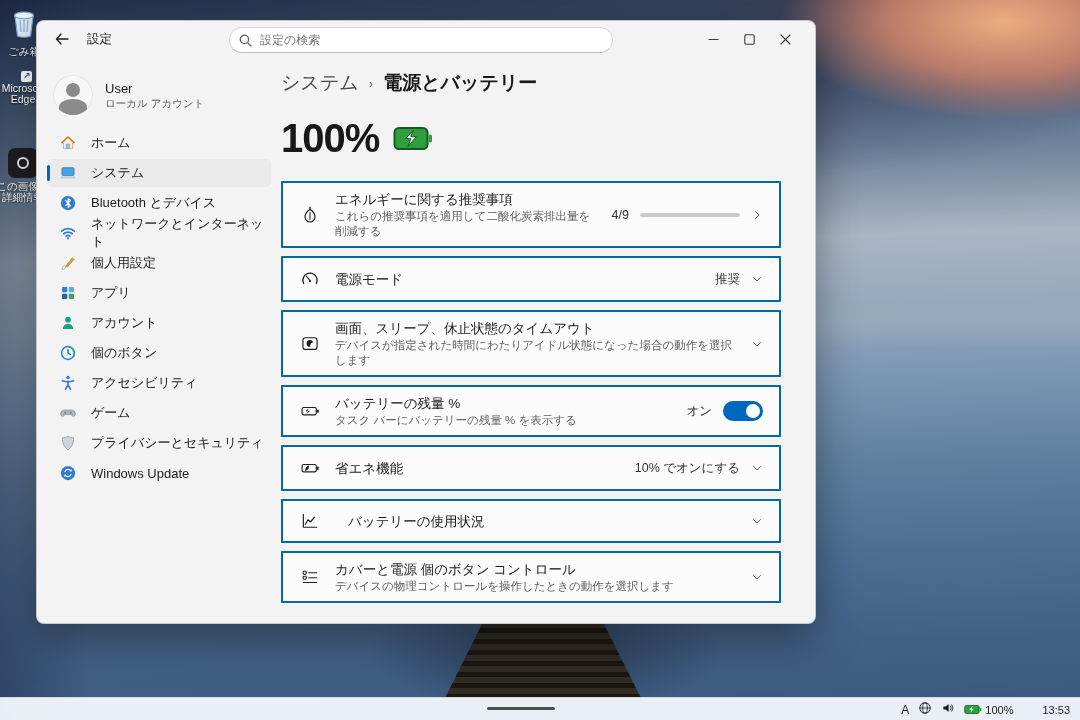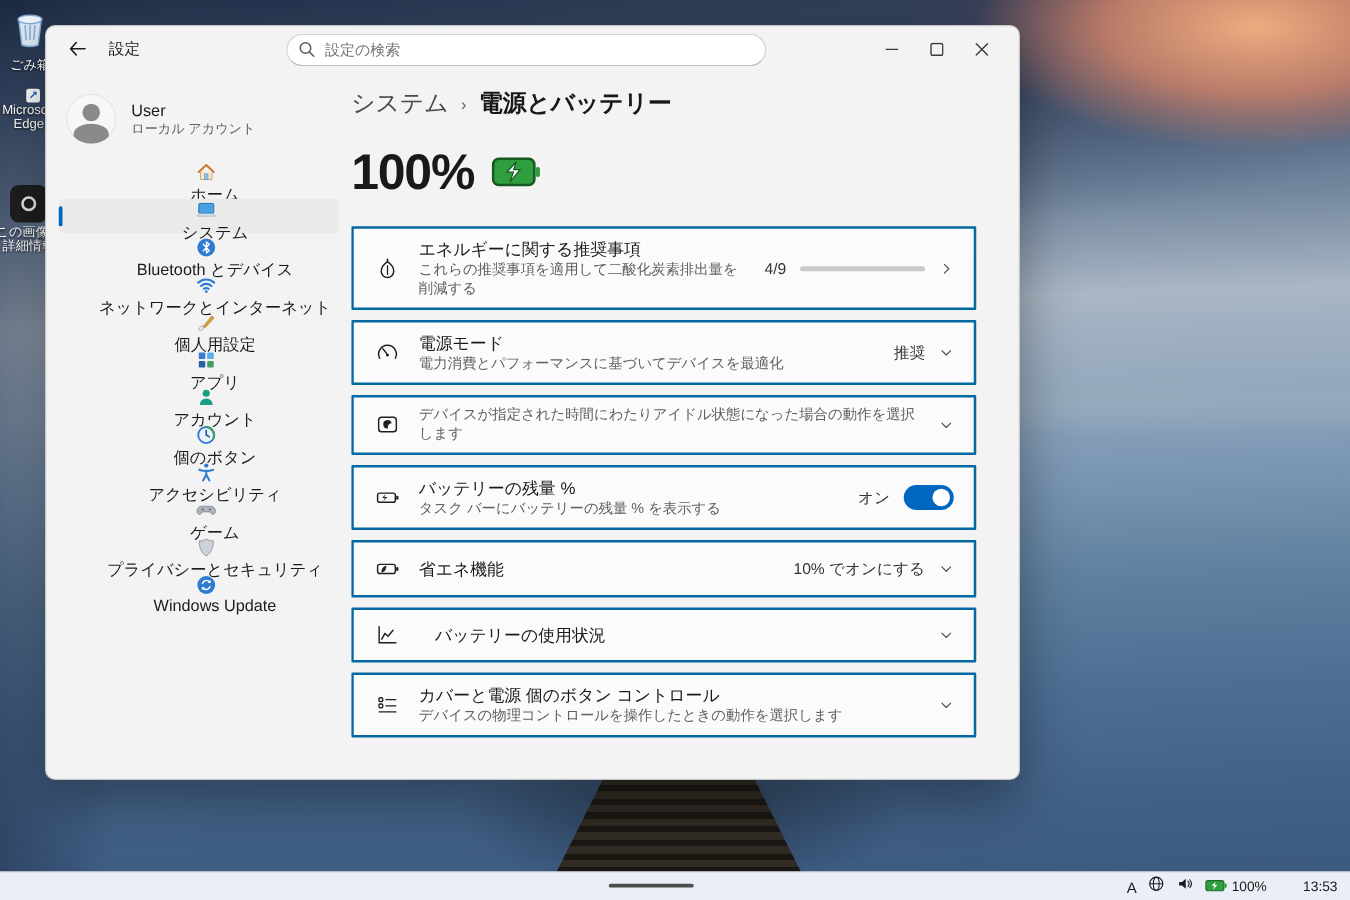--- a/index.html
+++ b/index.html
@@ -62,21 +62,21 @@
   .user-block { display:flex; align-items:center; margin:0 0 10px 16px; height:48px; }
   .avatar { width:40px; height:40px; border-radius:50%; background:#f7f7f7; position:relative; overflow:hidden;
     box-shadow:inset 0 0 0 1px rgba(0,0,0,.07); }
   .avatar .head { position:absolute; left:13px; top:8px; width:14px; height:14px; border-radius:50%; background:#8a8a8a; }
   .avatar .body { position:absolute; left:6px; top:24px; width:28px; height:16px; border-radius:50% 50% 0 0; background:#8a8a8a; }
   .user-meta { margin-left:12px; }
   .user-name { font-size:13px; font-weight:normal; color:#1b1b1b; line-height:16px; }
   .user-sub { font-size:10.5px; color:#5d5d5d; line-height:13px; }
   .nav { margin-top:6px; }
   .nav-item { position:relative; display:flex; align-items:center; height:28px; margin:2px 10px;
-    padding-left:12px; border-radius:5px; color:#1b1b1b;flex-direction:column; }
+    padding-left:12px; border-radius:5px; color:#1b1b1b; }
   .nav-item.sel { background:#eaeaea; }
   .nav-item.sel .accent { position:absolute; left:0; top:6px; width:3px; height:16px; border-radius:2px; background:#0067c0; }
   .nav-ico { width:18px; height:18px; display:flex; align-items:center; justify-content:center; }
   .nav-label { margin-left:14px; font-size:13px; }
 
   
   .main { position:absolute; left:244px; top:36px; right:0; bottom:0; padding:12px 34px 0 0; overflow:hidden; }
   .breadcrumb { display:flex; align-items:center; font-size:19px; height:28px; }
   .bc-parent { color:#4a4a4a; }
   .bc-sep { margin:0 10px; font-size:13px; color:#5f5f5f; }
@@ -362,40 +362,40 @@
         <div class="card">
           <span class="card-ico">
             <svg width="20" height="20" viewBox="0 0 24 24">
                 <path d="M4.5 17.5 a8.5 8.5 0 1 1 15 0" fill="none" stroke="#1f1f1f" stroke-width="1.4" stroke-linecap="round"></path>
                 <path d="M12 14 L7.6 8.4" stroke="#1f1f1f" stroke-width="1.4" stroke-linecap="round"></path>
                 <circle cx="12" cy="14.6" r="1.3" fill="#1f1f1f"></circle>
               </svg>
           </span>
           <div class="card-text">
             <div class="card-title">電源モード</div>
-            <div class="card-sub">電力消費とパフォーマンスに基づいてデバイスを最適化</div>
           </div>
           <div class="card-right">
             <span class="card-value">推奨</span>
             <span class="chev">
               <svg width="12" height="12" viewBox="0 0 24 24">
                   <path d="M5 9 l7 7 7-7" fill="none" stroke="#4c4c4c" stroke-width="1.8" stroke-linecap="round" stroke-linejoin="round"></path>
                 </svg>
             </span>
           </div>
         </div>
 
         <div class="card">
           <span class="card-ico">
             <svg width="20" height="20" viewBox="0 0 24 24">
                 <rect x="3.5" y="4.5" width="17" height="14" rx="3" fill="none" stroke="#1f1f1f" stroke-width="1.4"></rect>
                 <path d="M13.2 17.6 a4.6 4.6 0 0 1 4.4-6.4 a5.2 5.2 0 1 0 -4.4 6.4 Z" fill="#1f1f1f" transform="translate(2.2,1.6) scale(0.78)"></path>
               </svg>
           </span>
           <div class="card-text">
+            <div class="card-title">画面、スリープ、休止状態のタイムアウト</div>
             <div class="card-sub">デバイスが指定された時間にわたりアイドル状態になった場合の動作を選択します</div>
           </div>
           <div class="card-right">
             <span class="chev">
               <svg width="12" height="12" viewBox="0 0 24 24">
                   <path d="M5 9 l7 7 7-7" fill="none" stroke="#4c4c4c" stroke-width="1.8" stroke-linecap="round" stroke-linejoin="round"></path>
                 </svg>
             </span>
           </div>
         </div>

